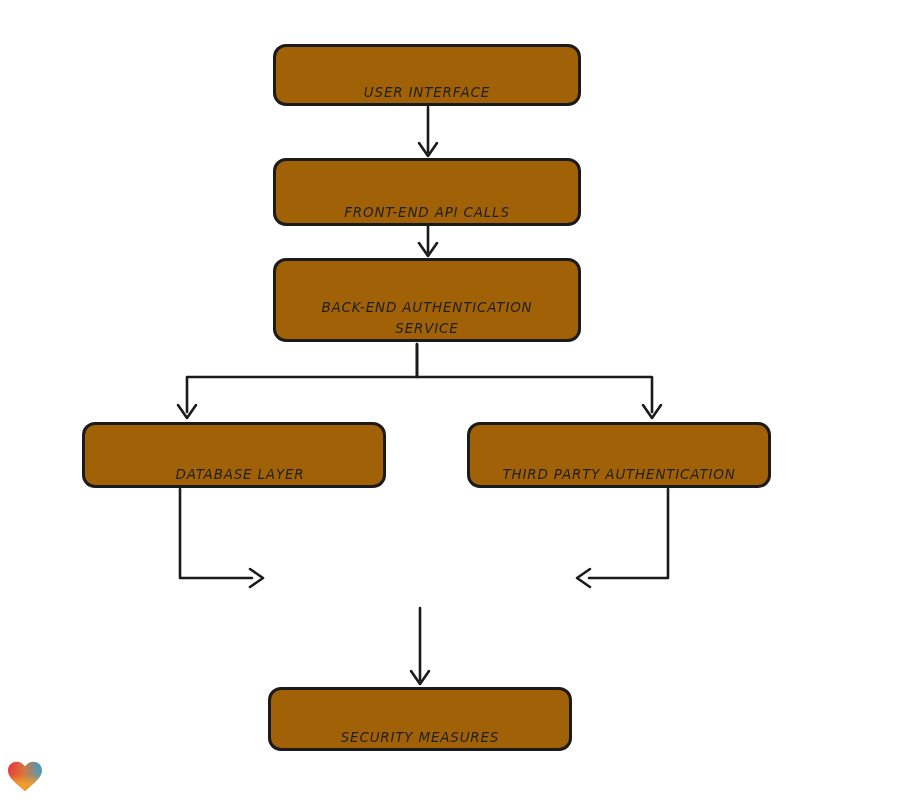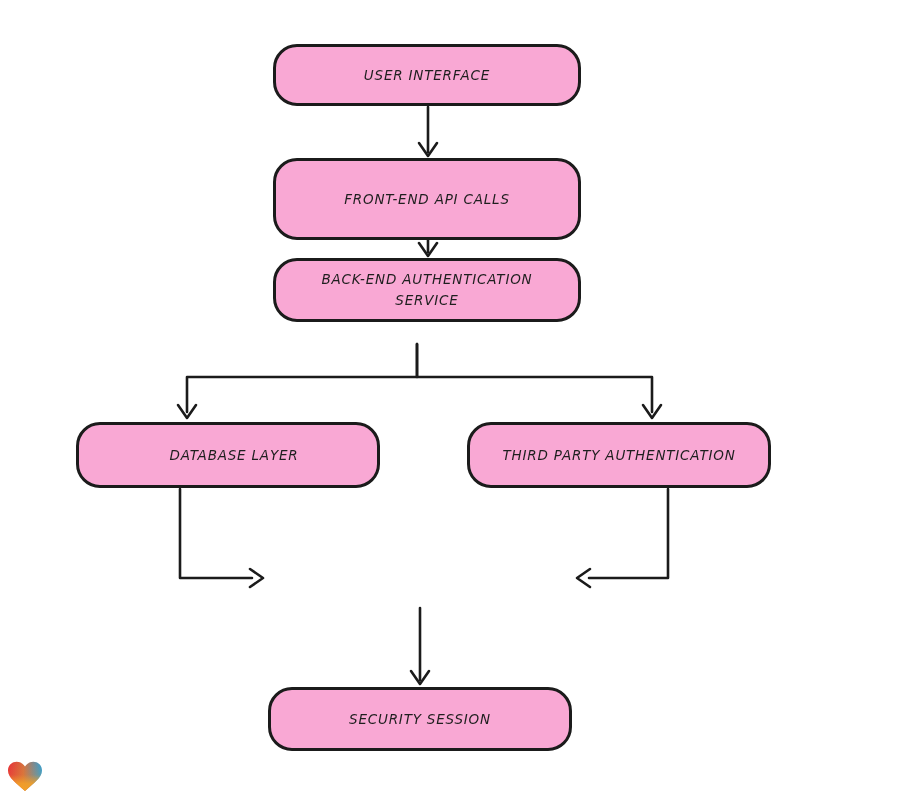--- a/index.html
+++ b/index.html
@@ -7,40 +7,40 @@
     position: relative;
     width: 911px;
     height: 810px;
     background: #ffffff;
     overflow: hidden;
     font-family: "DejaVu Sans", sans-serif;
   }
   .node {
     position: absolute;
     display: flex;
-    align-items: center;
+    align-items: flex-end;
     justify-content: center;
     box-sizing: border-box;
-    background: #f9a8d4;
+    background: #a16207;
     border: 3px solid #1b1b1b;
-    border-radius: 24px;
+    border-radius: 13px;
     color: #1f1f1f;
     font-size: 13.5px;
     font-style: italic;
     font-weight: 500;
     letter-spacing: 0.8px;
     text-align: center;
     line-height: 1.55;
   }
   .node .lbl { display: block; }
   #node-ui { left: 273px; top: 44px;  width: 308px; height: 62px; }
-  #node-fe { left: 273px; top: 158px; width: 308px; height: 82px; }
-  #node-be { left: 273px; top: 258px; width: 308px; height: 64px; }
+  #node-fe { left: 273px; top: 158px; width: 308px; height: 68px; }
+  #node-be { left: 273px; top: 258px; width: 308px; height: 84px; }
   #node-be .lbl { max-width: 240px; }
-  #node-db { left: 76px;  top: 422px; width: 304px; height: 66px; padding-left: 12px; }
+  #node-db { left: 82px;  top: 422px; width: 304px; height: 66px; padding-left: 12px; }
   #node-tp { left: 453px; top: 422px; width: 304px; height: 66px; margin-left: 14px; }
   #node-st { left: 268px; top: 542px; width: 304px; height: 64px; }
   #node-st .lbl { max-width: 200px; }
   #node-sm { left: 268px; top: 687px; width: 304px; height: 64px; }
   .arrows {
     position: absolute;
     left: 0; top: 0;
     width: 911px; height: 810px;
     pointer-events: none;
   }
@@ -113,21 +113,21 @@
   <div class="node" id="node-db">
     <span class="lbl">DATABASE LAYER</span>
   </div>
 
   <div class="node" id="node-tp">
     <span class="lbl">THIRD PARTY AUTHENTICATION</span>
   </div>
 
 
   <div class="node" id="node-sm">
-    <span class="lbl">SECURITY SESSION</span>
+    <span class="lbl">SECURITY MEASURES</span>
   </div>
 
   <div class="logo-badge">
     <svg width="34" height="32" viewBox="0 0 32 30" xmlns="http://www.w3.org/2000/svg">
       <defs>
         <linearGradient id="hg-base" x1="0%" y1="0%" x2="100%" y2="0%">
           <stop offset="0%" stop-color="#e6303a"></stop>
           <stop offset="45%" stop-color="#d66f3e"></stop>
           <stop offset="100%" stop-color="#2f9fd6"></stop>
         </linearGradient>

